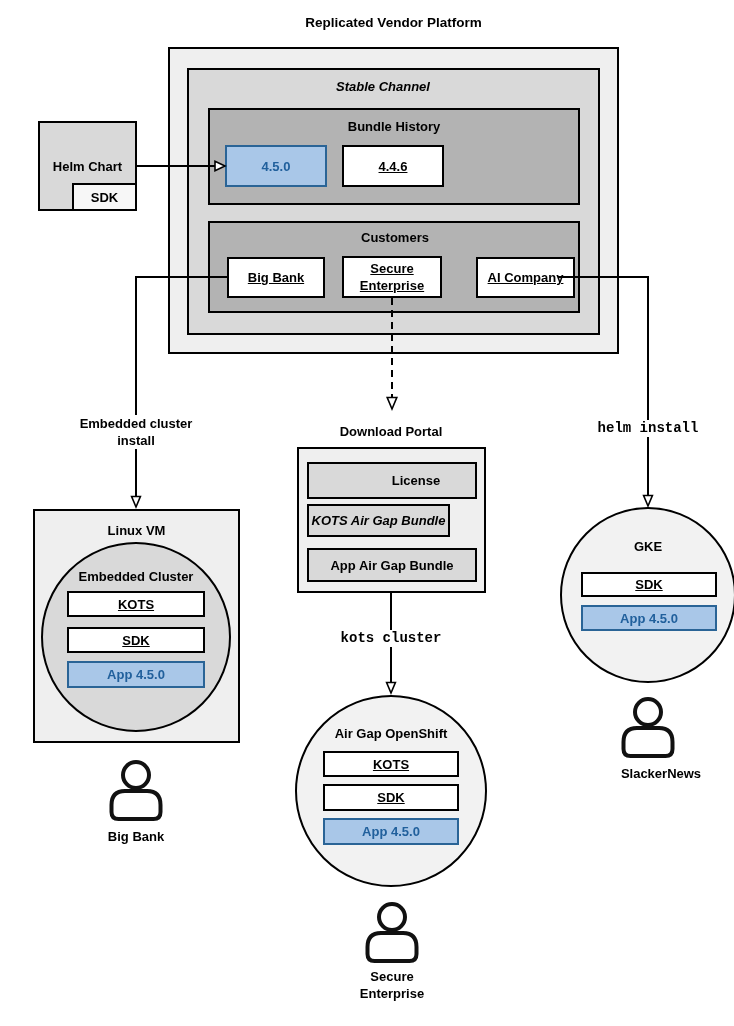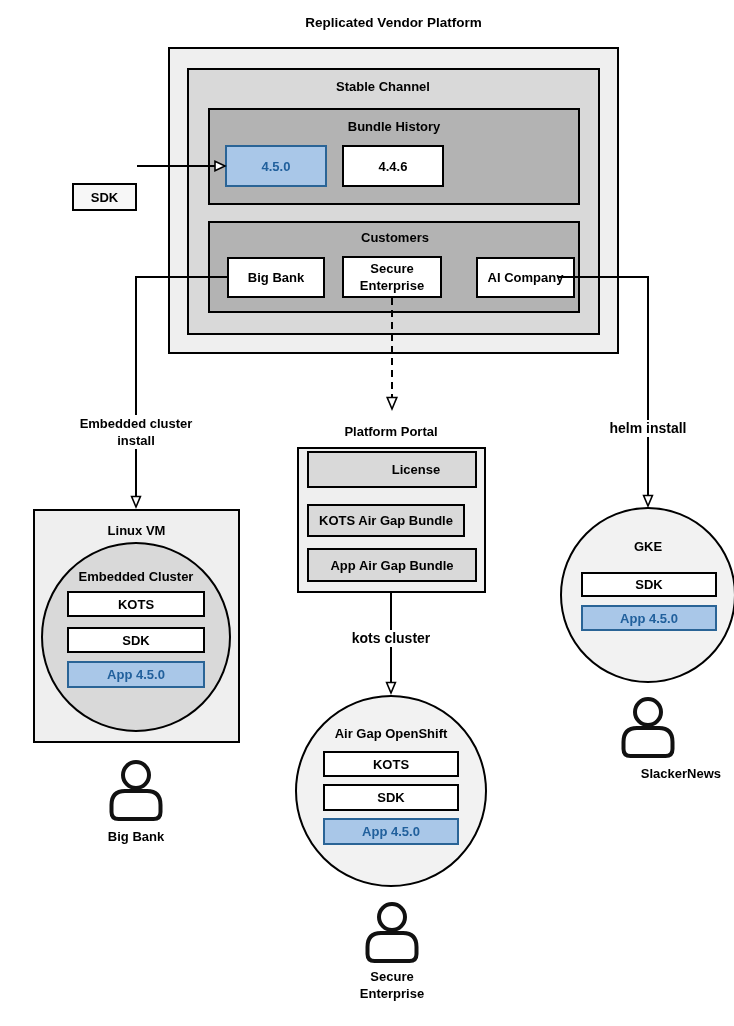--- a/index.html
+++ b/index.html
@@ -8,63 +8,64 @@
     --near-white:#f7f7f7; --circle-light:#f2f2f2; --line:#000000;
   }
   html,body{margin:0;padding:0;background:#fff;}
   body{font-family:"Liberation Sans",sans-serif;color:#000;}
   #canvas{position:relative;width:734px;height:1026px;background:#fff;overflow:hidden;margin-left:20px;}
   .abs{position:absolute;box-sizing:border-box;}
   .box{border:2px solid var(--line);}
   .bg-lightest{background:var(--gray-lightest);}
   .bg-light{background:var(--gray-light);}
   .bg-mid{background:var(--gray-mid);}
-  .bg-white{background:#fff;}
+  .bg-white{background:#fff;text-decoration:underline;}
   .bg-nearwhite{background:var(--near-white);}
   .bg-circle{background:var(--circle-light);}
   .circle{border-radius:50%;}
   .blue{background:var(--blue-fill);border-color:var(--blue-border);color:var(--blue-text);}
   .center{display:flex;align-items:center;justify-content:center;text-align:center;}
   .lbl{font-weight:bold;font-size:13px;text-align:center;line-height:17px;}
-  .mono{font-family:Liberation Sans, sans-serif;font-size:14px;}
+  .mono{font-family:Liberation Mono, monospace;font-size:14px;}
   .overlay-label{background:#fff;z-index:6;}
   svg.overlay{position:absolute;left:0;top:0;z-index:5;pointer-events:none;}
   .connector{stroke:var(--line);stroke-width:2;fill:none;}
   .connector-dashed{stroke:var(--line);stroke-width:2;fill:none;stroke-dasharray:7 5;}
   .arrowhead{fill:#fff;stroke:var(--line);stroke-width:1.6;}
   .person{fill:none;stroke:#111;stroke-width:4;}
 </style>
 </head>
 <body>
 
 <div id="canvas">
 
   <div class="abs lbl" style="left:148px;top:14px;width:451px;font-size:13.5px;">Replicated Vendor Platform</div>
 
   <div class="abs box bg-lightest" style="left:148px;top:47px;width:451px;height:307px;"></div>
   <div class="abs box bg-light" style="left:167px;top:68px;width:413px;height:267px;"></div>
-  <div class="abs lbl" style="left:167px;top:78px;width:392px;">Stable Channel</div>
+  <div class="abs lbl" style="left:167px;top:78px;width:392px;font-style:italic;">Stable Channel</div>
 
   <div class="abs box bg-mid" style="left:188px;top:108px;width:372px;height:97px;"></div>
   <div class="abs lbl" style="left:188px;top:118px;width:372px;">Bundle History</div>
   <div class="abs box blue center lbl" style="left:205px;top:145px;width:102px;height:42px;">4.5.0</div>
   <div class="abs box bg-white center lbl" style="left:322px;top:145px;width:102px;height:42px;">4.4.6</div>
 
   <div class="abs box bg-mid" style="left:188px;top:221px;width:372px;height:92px;"></div>
   <div class="abs lbl" style="left:188px;top:229px;width:374px;">Customers</div>
   <div class="abs box bg-white center lbl" style="left:207px;top:257px;width:98px;height:41px;">Big Bank</div>
   <div class="abs box bg-white center lbl" style="left:322px;top:256px;width:100px;height:42px;">Secure Enterprise</div>
   <div class="abs box bg-white center lbl" style="left:456px;top:257px;width:99px;height:41px;">AI Company</div>
 
+  <div class="abs box bg-light center lbl" style="left:18px;top:121px;width:99px;height:90px;">Helm Chart</div>
   <div class="abs box bg-nearwhite center lbl" style="left:52px;top:183px;width:65px;height:28px;">SDK</div>
 
-  <div class="abs lbl" style="left:271px;top:423px;width:200px;">Platform Portal</div>
+  <div class="abs lbl" style="left:271px;top:423px;width:200px;">Download Portal</div>
   <div class="abs box bg-lightest" style="left:277px;top:447px;width:189px;height:146px;"></div>
-  <div class="abs box bg-light center lbl" style="left:287px;top:451px;width:170px;height:37px;padding-left:48px;">License</div>
-  <div class="abs box bg-light center lbl" style="left:287px;top:504px;width:158px;height:33px;">KOTS Air Gap Bundle</div>
+  <div class="abs box bg-light center lbl" style="left:287px;top:462px;width:170px;height:37px;padding-left:48px;">License</div>
+  <div class="abs box bg-light center lbl" style="left:287px;top:504px;width:143px;height:33px;font-style:italic;">KOTS Air Gap Bundle</div>
   <div class="abs box bg-light center lbl" style="left:287px;top:548px;width:170px;height:34px;">App Air Gap Bundle</div>
 
   <div class="abs box bg-lightest" style="left:13px;top:509px;width:207px;height:234px;"></div>
   <div class="abs lbl" style="left:13px;top:522px;width:207px;">Linux VM</div>
   <div class="abs box bg-light circle" style="left:21px;top:542px;width:190px;height:190px;"></div>
   <div class="abs lbl" style="left:21px;top:568px;width:190px;">Embedded Cluster</div>
   <div class="abs box bg-white center lbl" style="left:47px;top:591px;width:138px;height:26px;">KOTS</div>
   <div class="abs box bg-white center lbl" style="left:47px;top:627px;width:138px;height:26px;">SDK</div>
   <div class="abs box blue center lbl" style="left:47px;top:661px;width:138px;height:27px;">App 4.5.0</div>
 
@@ -112,15 +113,15 @@
 
   <div class="abs lbl overlay-label" style="left:46px;top:415px;width:140px;">
     <div>Embedded cluster</div>
     <div>install</div>
   </div>
   <div class="abs lbl mono overlay-label" style="left:558px;top:420px;width:140px;">helm install</div>
   <div class="abs lbl mono overlay-label" style="left:301px;top:630px;width:140px;">kots cluster</div>
 
   <div class="abs lbl" style="left:56px;top:828px;width:120px;z-index:6;">Big Bank</div>
   <div class="abs lbl" style="left:327px;top:968px;width:90px;z-index:6;">Secure Enterprise</div>
-  <div class="abs lbl" style="left:581px;top:765px;width:120px;z-index:6;text-align:right;">SlackerNews</div>
+  <div class="abs lbl" style="left:581px;top:765px;width:120px;z-index:6;">SlackerNews</div>
 
 </div>
 
 </body></html>

